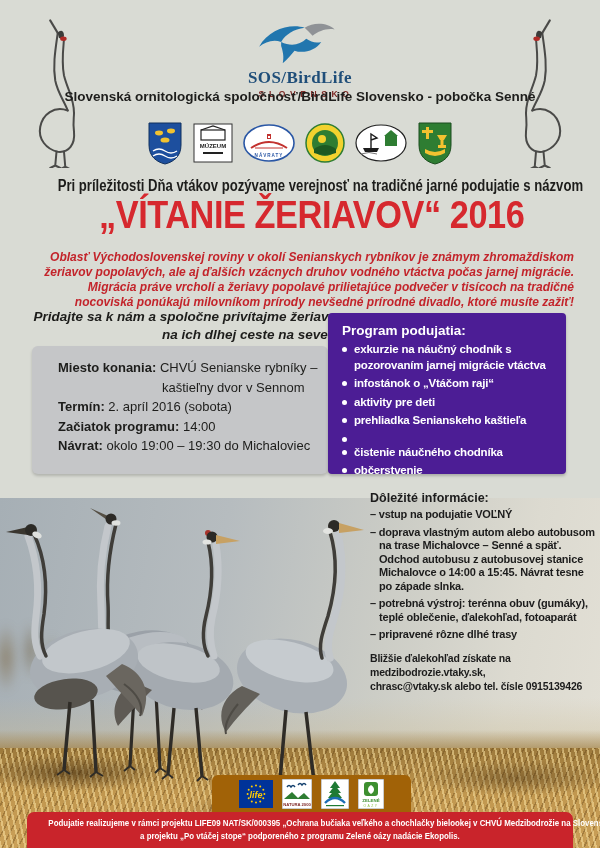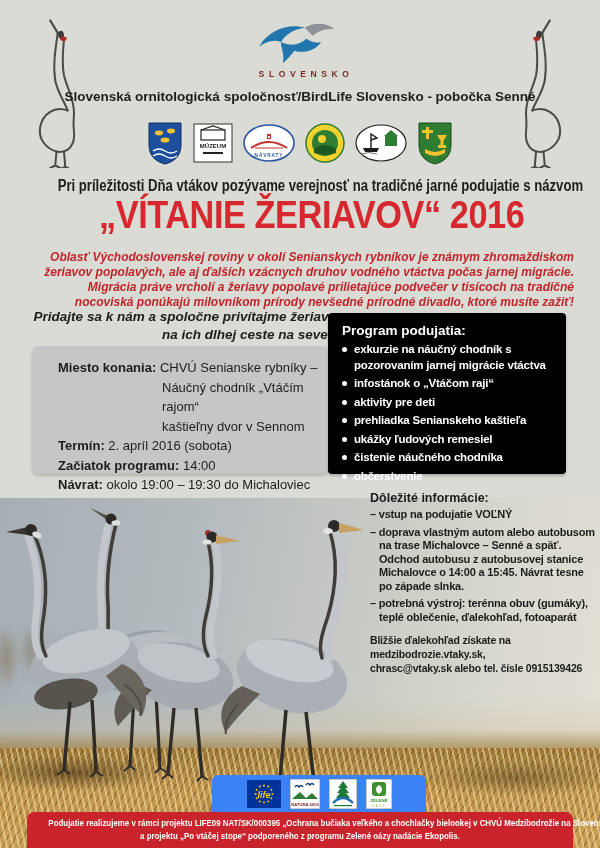--- a/index.html
+++ b/index.html
@@ -27,21 +27,21 @@
   .invite{position:absolute;top:308px;left:30px;width:306px;text-align:right;font-style:italic;font-weight:bold;
     font-size:13.5px;line-height:18px;}
 
   
   .details-box{position:absolute;left:32px;top:346px;width:296px;height:128px;background:#c5c6c8;border-radius:6px;
     box-sizing:border-box;padding:12px 8px 0 26px;font-size:13px;line-height:19.5px;box-shadow:0 2px 3px rgba(0,0,0,.18);}
   .detail-row b{font-weight:bold;}
   .detail-row .ind{padding-left:104px;display:block;}
 
   
-  .program-box{position:absolute;left:328px;top:313px;width:238px;height:161px;background:#000000;border-radius:4px;
+  .program-box{position:absolute;left:328px;top:313px;width:238px;height:161px;background:#4c1d95;border-radius:4px;
     box-sizing:border-box;padding:10px 12px 0 14px;color:#fff;box-shadow:0 2px 3px rgba(0,0,0,.22);}
   .program-title{font-size:13.5px;font-weight:bold;margin:0 0 4px 0;}
   .program-list{list-style:none;margin:0;padding:0;}
   .program-list li{display:flex;gap:7px;font-size:11.5px;font-weight:bold;line-height:15.5px;margin-bottom:3px;letter-spacing:-.2px;}
   .program-list .dot{flex:none;width:5px;height:5px;border-radius:50%;background:#fff;margin-top:5px;}
 
   
   .photo{position:absolute;left:0;top:498px;width:600px;height:350px;overflow:hidden;
     background:linear-gradient(100deg,#a6afb5 0%,#b6bcbf 35%,#cccdc6 62%,#dcdad0 82%,#e3e0d6 100%);}
   .photo .haze{position:absolute;left:0;right:0;top:200px;height:60px;
@@ -63,21 +63,21 @@
     background:linear-gradient(rgba(156,121,59,0),rgba(156,121,59,.85));}
   .cranes{position:absolute;left:4px;top:6px;width:370px;height:300px;}
 
   
   .info-block{position:absolute;left:370px;top:491px;width:228px;color:#1c1c1c;}
   .info-title{font-size:12.5px;font-weight:bold;margin-bottom:3px;}
   .info-item{font-size:11px;font-weight:bold;line-height:13.5px;margin-bottom:4px;padding-left:9px;text-indent:-9px;letter-spacing:-.2px;}
   .info-contact{margin-top:9px;font-size:10.5px;font-weight:bold;line-height:14px;letter-spacing:-.2px;white-space:nowrap;}
 
   
-  .project-panel{position:absolute;left:212px;top:775px;width:214px;height:37px;background:#3b82f6;border-radius:6px 6px 0 0;
+  .project-panel{position:absolute;left:212px;top:775px;width:199px;height:37px;background:#a16207;border-radius:6px 6px 0 0;
     display:flex;justify-content:center;align-items:center;gap:9px;}
   .plogo{flex:none;display:block;background:#fff;}
   .footer-band{position:absolute;left:27px;top:812px;width:546px;height:36px;background:#c9242b;border-radius:7px 7px 0 0;
     box-sizing:border-box;color:#fff;text-align:center;padding-top:5px;font-weight:bold;font-size:8.5px;line-height:12.5px;}
   .footer-band .fit{display:inline-block;transform:scaleX(.93);transform-origin:center;white-space:nowrap;}
 </style>
 </head>
 <body>
 
 <div class="poster">
@@ -104,20 +104,21 @@
     <path d="M33,12 C35,9 38,10 38,14 C38,16 36,17 34,16 Z" fill="#3c3c3a"></path>
     <ellipse cx="37.5" cy="16.5" rx="2.6" ry="1.8" fill="#b02a26"></ellipse>
   </svg>
 
   <div class="logo-block">
     <svg width="110" height="44" viewBox="0 0 120 56">
       <path d="M8,34 C20,12 48,4 66,10 C52,12 42,18 36,28 C26,24 16,28 8,34 Z" fill="#2176ae"></path>
       <path d="M66,10 C78,2 96,4 104,12 C94,10 84,14 76,20 C72,16 68,12 66,10 Z" fill="#8f9296"></path>
       <path d="M36,28 C48,34 60,32 68,24 C74,28 80,30 87,28 C80,39 64,43 53,39 C49,44 44,50 38,55 C40,47 38,39 36,33 Z" fill="#2176ae"></path>
     </svg>
+    <div class="logo-name">SOS/BirdLife</div>
     <div class="logo-sub">SLOVENSKO</div>
   </div>
 
   <div class="org-line">Slovenská ornitologická spoločnosť/BirdLife Slovensko - pobočka Senné</div>
 
   <div class="header-logos">
     <svg class="hlogo" width="36" height="44" viewBox="0 0 36 44">
       <path d="M2,2 H34 V24 C34,36 26,41 18,43 C10,41 2,36 2,24 Z" fill="#1d4f9e" stroke="#10305e"></path>
       <ellipse cx="12" cy="12" rx="4" ry="2.4" fill="#f2c230"></ellipse>
         <ellipse cx="24" cy="10" rx="4" ry="2.4" fill="#f2c230"></ellipse>
@@ -173,21 +174,20 @@
 
   <div class="invite">
     <span>Pridajte sa k nám a spoločne privítajme žeriavy</span><br>
     <span>na ich dlhej ceste na sever.</span>
   </div>
 
   <div class="details-box">
     <div class="detail-row">
       <b>Miesto konania:</b>
       <span>CHVÚ Senianske rybníky –</span>
-      <span class="ind">Náučný chodník „Vtáčím rajom“</span>
       <span class="ind">kaštieľny dvor v Sennom</span>
     </div>
     <div class="detail-row">
       <b>Termín:</b>
       <span>2. apríl 2016 (sobota)</span>
     </div>
     <div class="detail-row">
       <b>Začiatok programu:</b>
       <span>14:00</span>
     </div>
@@ -211,21 +211,20 @@
       <li>
           <span class="dot"></span>
           <span>aktivity pre deti</span>
         </li>
       <li>
           <span class="dot"></span>
           <span>prehliadka Senianskeho kaštieľa</span>
         </li>
       <li>
           <span class="dot"></span>
-          <span>ukážky ľudových remesiel</span>
         </li>
       <li>
           <span class="dot"></span>
           <span>čistenie náučného chodníka</span>
         </li>
       <li>
           <span class="dot"></span>
           <span>občerstvenie</span>
         </li>
     </ul>
@@ -302,20 +301,21 @@
         <path d="M310,278 l-6,5 M310,278 l6,3 M276,276 l-6,4 M276,276 l6,4" stroke="#2f2c27" stroke-width="2"></path>
       </g>
     </svg>
   </div>
 
   <div class="info-block">
     <div class="info-title">Dôležité informácie:</div>
     <div class="info-item">– vstup na podujatie VOĽNÝ</div>
     <div class="info-item">– doprava vlastným autom alebo autobusom na trase Michalovce – Senné a späť. Odchod autobusu z autobusovej stanice Michalovce o 14:00 a 15:45. Návrat tesne po západe slnka.</div>
     <div class="info-item">– potrebná výstroj: terénna obuv (gumáky), teplé oblečenie, ďalekohľad, fotoaparát</div>
+    <div class="info-item">– pripravené rôzne dlhé trasy</div>
     <div class="info-contact">
       <span>Bližšie ďalekohľad získate na</span><br>
       <span>medzibodrozie.vtaky.sk,</span><br>
       <span>chrasc@vtaky.sk alebo tel. čísle 0915139426</span>
     </div>
   </div>
 
   <div class="project-panel">
     <svg class="plogo" width="34" height="28" viewBox="0 0 34 28">
       <rect width="34" height="28" fill="#003399"></rect>

